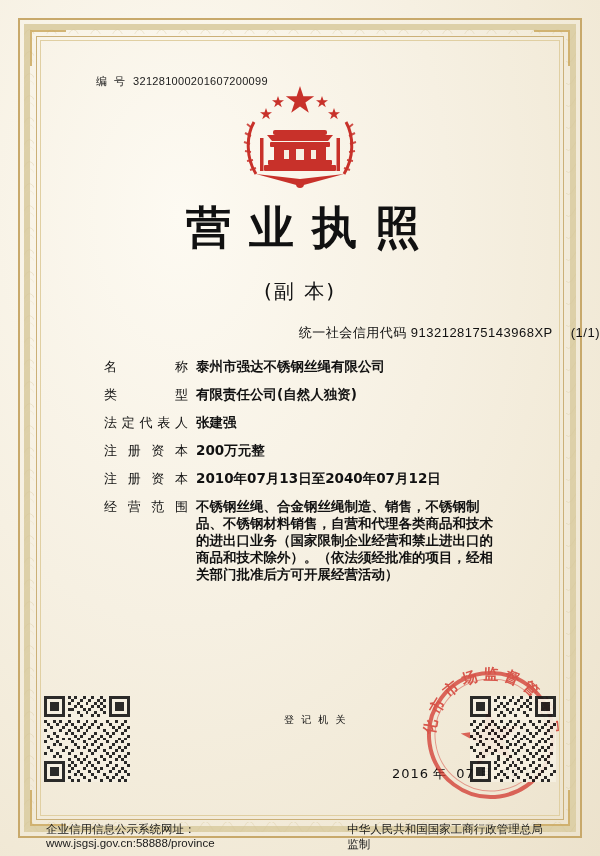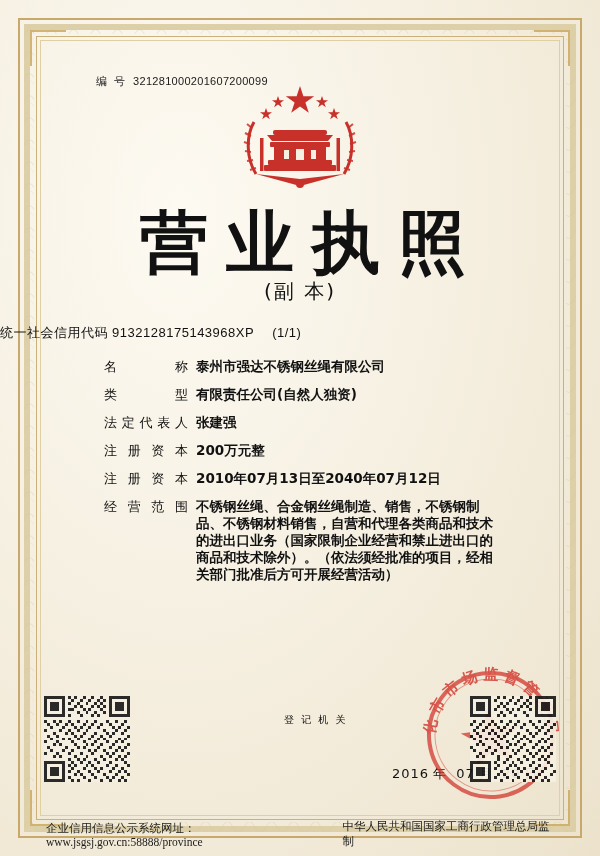--- a/index.html
+++ b/index.html
@@ -98,42 +98,42 @@
     width: 120px;
     height: 118px;
   }
 
   .title {
     position: absolute;
     top: 198px;
     left: 6px; right: 0;
     text-align: center;
     font-family: Liberation Serif, serif;
-    font-size: 68px;
+    font-size: 45px;
     font-weight: bold;
     color: #111;
     letter-spacing: 18px;
     text-indent: 18px;
   }
   .subtitle {
     position: absolute;
     top: 278px;
     left: 0; right: 0;
     text-align: center;
     font-family: "DejaVu Sans", "Liberation Sans", sans-serif;
     font-size: 20px;
     font-weight: normal;
     color: #111;
     letter-spacing: 2px;
   }
   .credit-code {
     position: absolute;
     top: 324px;
     left: 0; right: 0;
-    text-align: left;
+    text-align: right;
     font-size: 13px;
     color: #111;
     letter-spacing: .5px;
   }
   .credit-code .copy { margin-left: 18px; }
 
   
   .fields {
     position: absolute;
     left: 104px;
@@ -200,27 +200,25 @@
     transform: rotate(-8deg);
   }
 
   
   .footer {
     position: absolute;
     left: 0; right: 0;
     bottom: 10px;
     height: 24px;
     display: flex;
-    align-items: center;
     justify-content: space-between;
     padding: 0 46px;
     box-sizing: border-box;
     font-size: 11.5px;
     color: #1a1a1a;
-    font-family: Liberation Serif, serif;
   }
   .footer-left { letter-spacing: 0; }
   .footer-right { letter-spacing: 0; }
 </style>
 </head>
 <body>
 
 <div id="license">
 
   <div class="frame-outer"></div>

